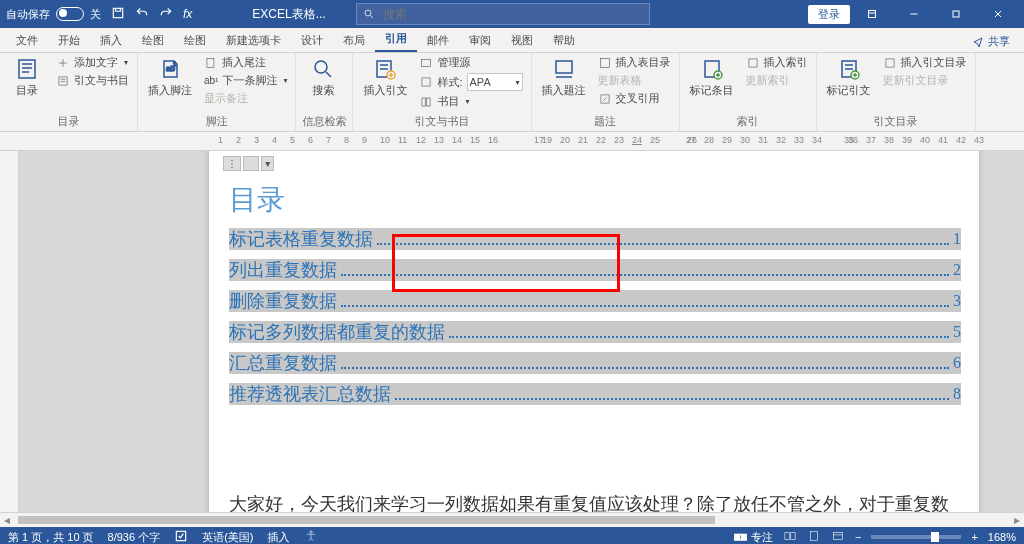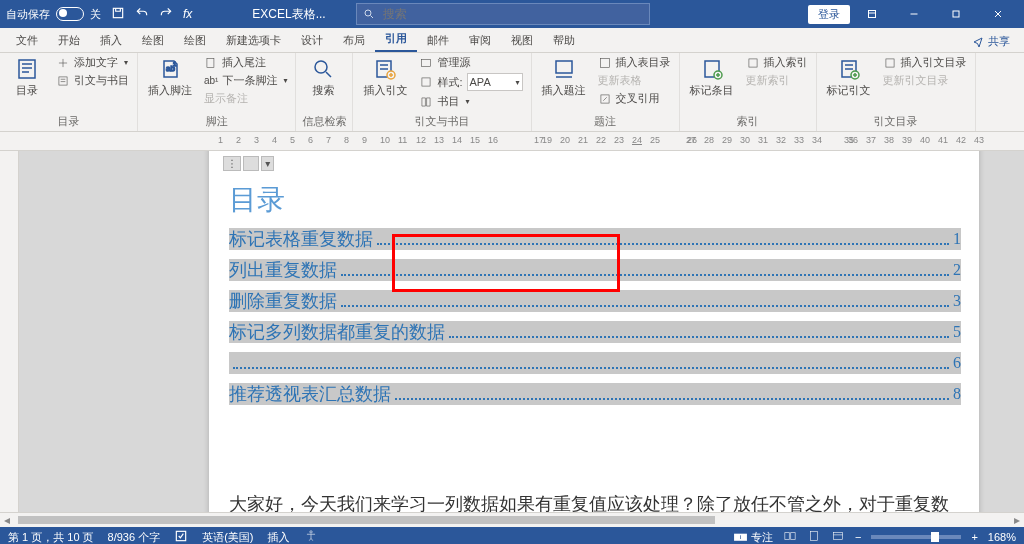--- a/index.html
+++ b/index.html
@@ -402,20 +402,21 @@
             <span>删除重复数据</span>
             <span class="dots"></span>
             <span class="pg">3</span>
           </div>
           <div class="toc-entry">
             <span>标记多列数据都重复的数据</span>
             <span class="dots"></span>
             <span class="pg">5</span>
           </div>
           <div class="toc-entry">
+            <span>汇总重复数据</span>
             <span class="dots"></span>
             <span class="pg">6</span>
           </div>
           <div class="toc-entry">
             <span>推荐透视表汇总数据</span>
             <span class="dots"></span>
             <span class="pg">8</span>
           </div>
         </div>
       <div class="redbox"></div>

